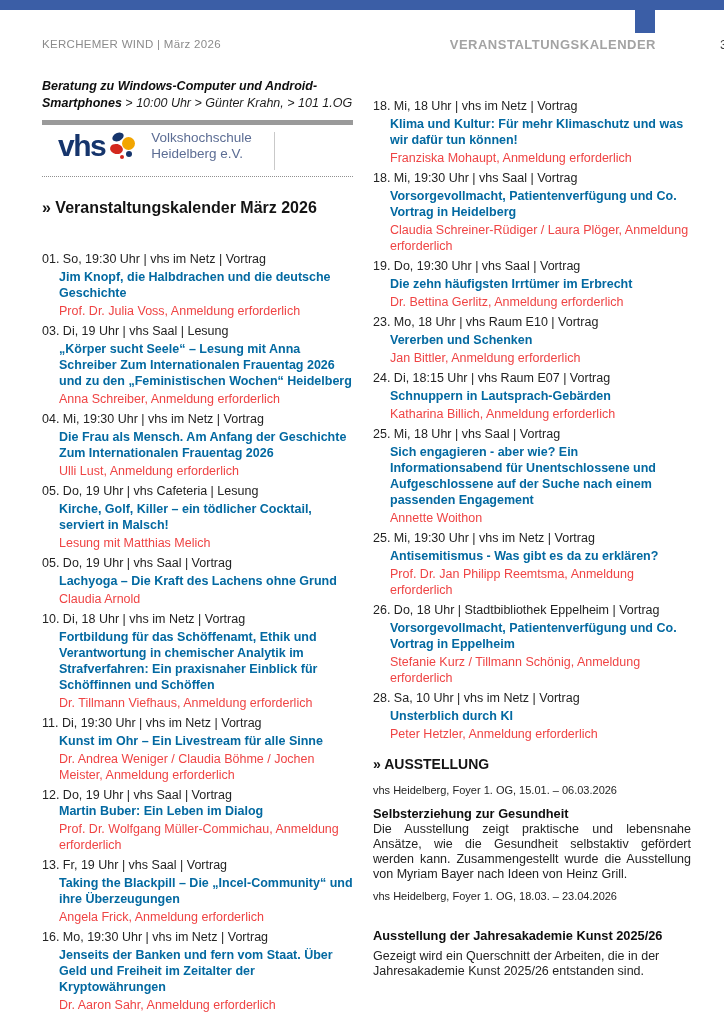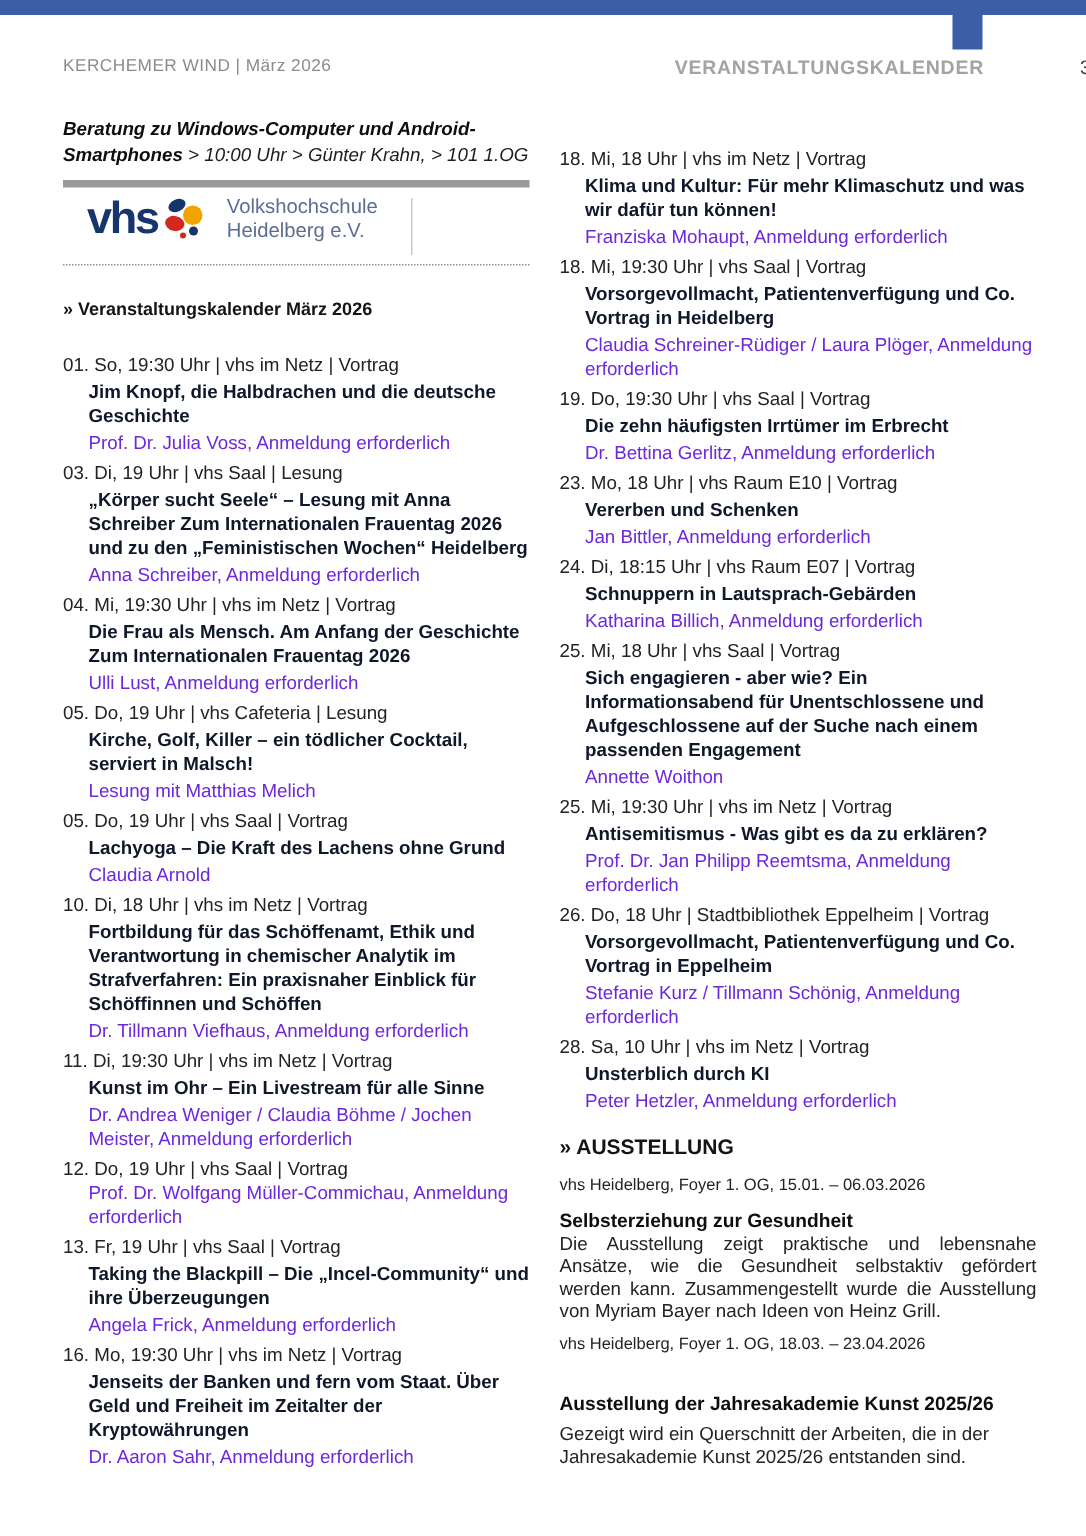--- a/index.html
+++ b/index.html
@@ -27,29 +27,29 @@
   .vhs-word{font-size:30px;font-weight:700;letter-spacing:-1.5px;color:#16356C;line-height:1;}
   .dots{position:relative;width:30px;height:30px;margin-left:4px;display:inline-block;}
   .dots i{position:absolute;border-radius:50%;}
   .d-navy{left:3px;top:2px;width:12px;height:8px;background:#16356C;transform:rotate(-25deg);}
   .d-yellow{left:13px;top:6px;width:13px;height:13px;background:#F2A500;}
   .d-red{left:1px;top:13px;width:13px;height:10px;background:#D3281E;transform:rotate(12deg);}
   .d-navy-s{left:17px;top:20px;width:6px;height:6px;background:#16356C;}
   .d-red-s{left:11px;top:24px;width:4px;height:4px;background:#D3281E;}
   .org{margin-left:12px;font-size:13.5px;line-height:1.18;color:#5C6D94;}
 
-  .cal-heading{position:absolute;left:42px;top:199px;margin:0;font-size:12px;font-weight:700;color:#141414;}
-
-  .col-left{position:absolute;left:42px;top:235px;width:316px;}
+  .cal-heading{position:absolute;left:42px;top:199px;margin:0;font-size:16px;font-weight:700;color:#141414;}
+
+  .col-left{position:absolute;left:42px;top:251px;width:316px;}
   .col-right{position:absolute;left:373px;top:98px;width:318px;}
 
   .event{font-size:12.5px;line-height:16px;color:#222;margin-bottom:4px;}
   .ev-date{color:#232323;}
-  .ev-title{font-weight:700;color:#0f172a;margin:2px 0 2px 17px;}
-  .ev-speaker{margin-left:17px;color:#6d28d9;}
+  .ev-title{font-weight:700;color:#0369a1;margin:2px 0 2px 17px;}
+  .ev-speaker{margin-left:17px;color:#ef4444;}
   .event.tight .ev-title{margin-top:0;}
 
   .ausstellung{margin-top:14px;}
   .ax-heading{margin:0 0 12px 0;font-size:14px;font-weight:700;color:#141414;}
   .ax-venue{font-size:11px;color:#232323;margin-bottom:6px;}
   .ax-title{font-size:12.8px;font-weight:700;color:#0e0e0e;margin:10px 0 1px 0;}
   .ax-title.gap{margin-top:26px;margin-bottom:6px;}
   .ax-para{font-size:12.5px;line-height:15px;color:#232323;margin:0 0 8px 0;}
   .ax-para.justify{text-align:justify;}
 </style>
@@ -117,20 +117,21 @@
       <div class="ev-title">Fortbildung für das Schöffenamt, Ethik und Verantwortung in chemischer Analytik im Strafverfahren: Ein praxisnaher Einblick für Schöffinnen und Schöffen</div>
       <div class="ev-speaker">Dr. Tillmann Viefhaus, Anmeldung erforderlich</div>
     </div>
     <div class="event">
       <div class="ev-date">11. Di, 19:30 Uhr | vhs im Netz | Vortrag</div>
       <div class="ev-title">Kunst im Ohr – Ein Livestream für alle Sinne</div>
       <div class="ev-speaker">Dr. Andrea Weniger / Claudia Böhme / Jochen Meister, Anmeldung erforderlich</div>
     </div>
     <div class="event tight">
       <div class="ev-date">12. Do, 19 Uhr | vhs Saal | Vortrag</div>
+      <div class="ev-title">Martin Buber: Ein Leben im Dialog</div>
       <div class="ev-speaker">Prof. Dr. Wolfgang Müller-Commichau, Anmeldung erforderlich</div>
     </div>
     <div class="event">
       <div class="ev-date">13. Fr, 19 Uhr | vhs Saal | Vortrag</div>
       <div class="ev-title">Taking the Blackpill – Die „Incel-Community“ und ihre Überzeugungen</div>
       <div class="ev-speaker">Angela Frick, Anmeldung erforderlich</div>
     </div>
     <div class="event">
       <div class="ev-date">16. Mo, 19:30 Uhr | vhs im Netz | Vortrag</div>
       <div class="ev-title">Jenseits der Banken und fern vom Staat. Über Geld und Freiheit im Zeitalter der Kryptowährungen</div>

